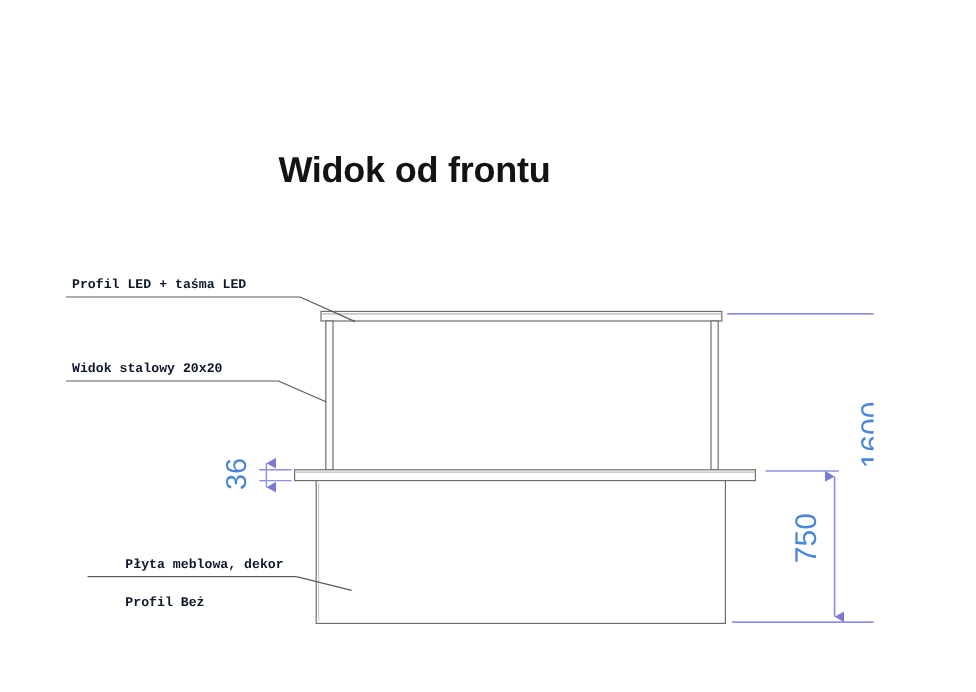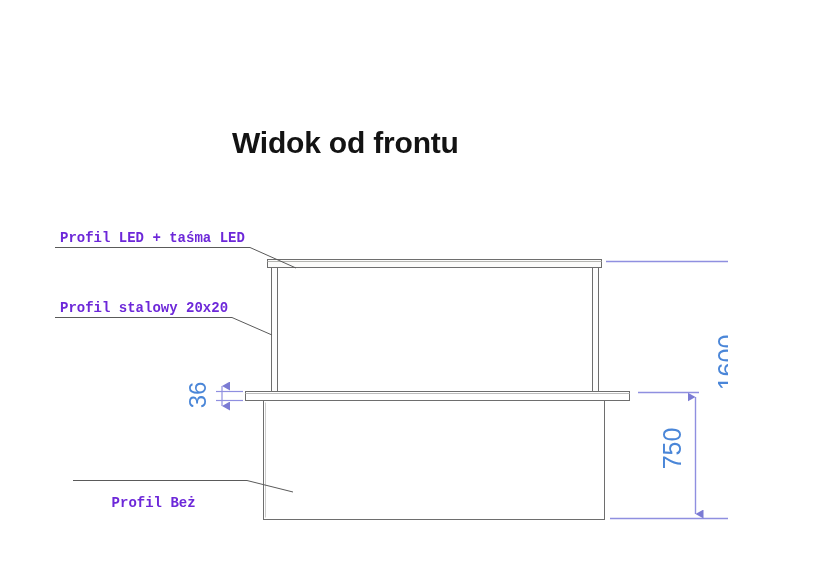--- a/index.html
+++ b/index.html
@@ -29,23 +29,23 @@
     font-family: "Liberation Sans", sans-serif;
     font-size: 30px;
     font-weight: 700;
     color: #131313;
     letter-spacing: -0.2px;
     white-space: nowrap;
   }
   .anno {
     position: absolute;
     font-family: "Liberation Mono", monospace;
-    font-size: 14px;
+    font-size: 11px;
     font-weight: 700;
-    color: #6d28d9;
+    color: #0f172a;
     white-space: pre;
     line-height: 16px;
   }
   .anno-led   { left: 60px;  top: 230px; }
   .anno-steel { left: 60px;  top: 300px; }
   .anno-board { left: 78px;  top: 447px; }
 
   .dim-text {
     position: absolute;
     font-family: "Liberation Sans", sans-serif;
@@ -154,24 +154,24 @@
       <line x1="222" y1="396" x2="222" y2="386" marker-end="url(#arrowUp)"></line>
       <line x1="222" y1="396" x2="222" y2="406" marker-end="url(#arrowDown)"></line>
     </g>
 
   </svg>
 
   <div class="title-text">Widok od frontu</div>
 
   <div class="anno anno-led">Profil LED + taśma LED</div>
 
-  <div class="anno anno-steel">Profil stalowy 20x20</div>
+  <div class="anno anno-steel">Widok stalowy 20x20</div>
 
   <div class="anno anno-board">
-    <br>
+    <span>Płyta meblowa, dekor</span><br>
     <span>Profil Beż</span>
   </div>
 
   <div class="dim-text dim-1600">1600</div>
 
   <div class="dim-text dim-750">750</div>
 
   <div class="dim-text dim-36">36</div>
 
 </div>

